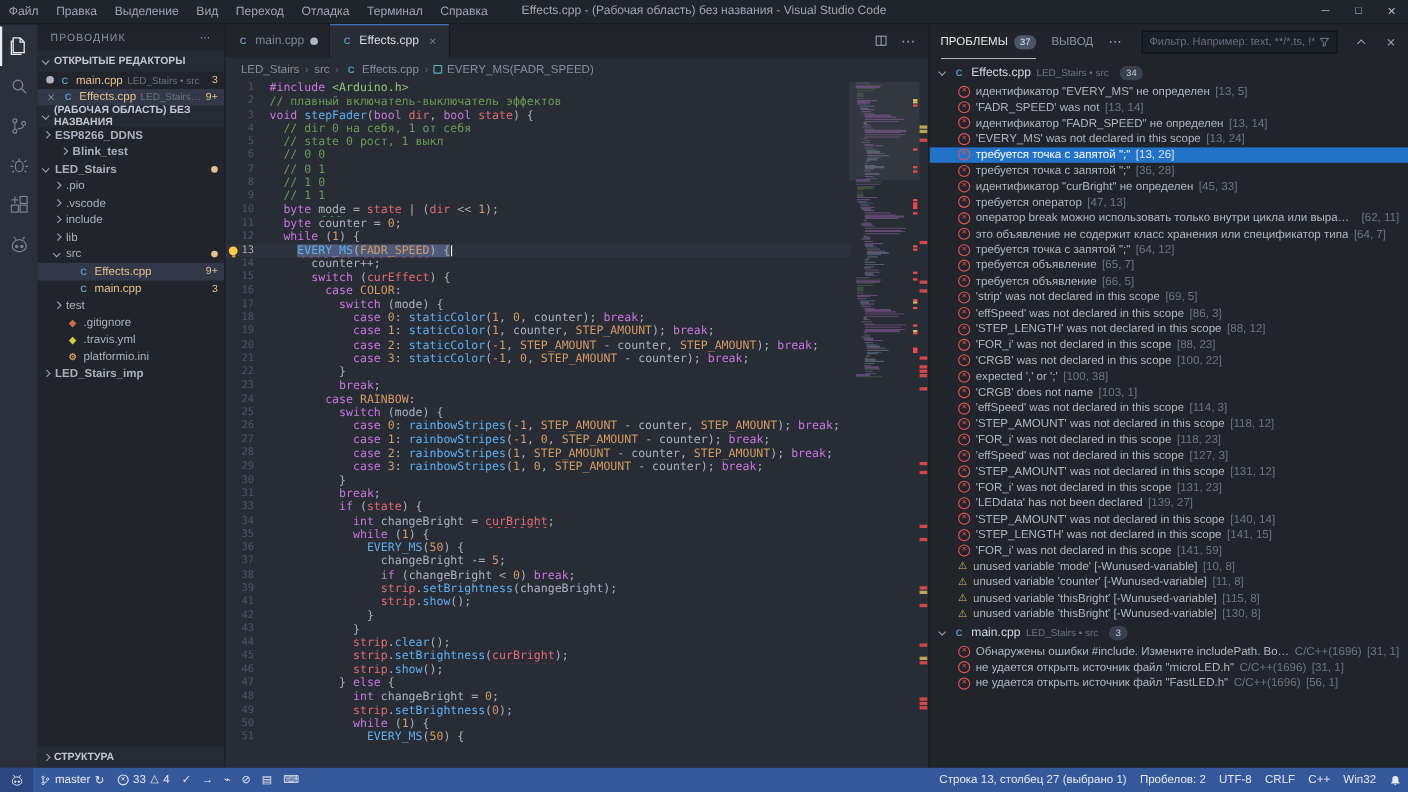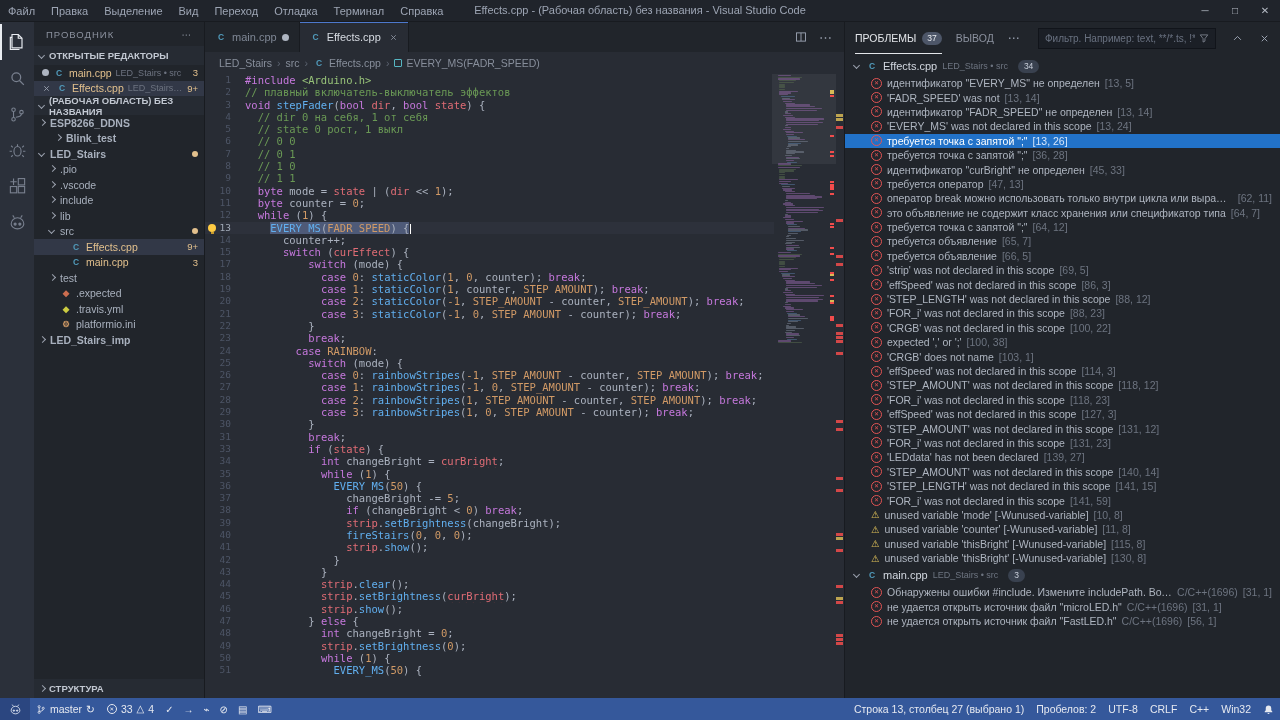--- a/index.html
+++ b/index.html
@@ -281,21 +281,21 @@
             <span class="lbl mod">main.cpp</span>
             <span class="cnt">3</span>
           </div>
           <div class="srow" style="padding-left: 14px;">
             <span class="chev"></span>
             <span class="lbl">test</span>
           </div>
           <div class="srow" style="padding-left: 14px;">
             <span class="chsp"></span>
             <span class="fic" style="color: rgb(204, 109, 79);">◆</span>
-            <span class="lbl">.expected</span>
+            <span class="lbl">.gitignore</span>
           </div>
           <div class="srow" style="padding-left: 14px;">
             <span class="chsp"></span>
             <span class="fic" style="color: rgb(203, 203, 65);">◆</span>
             <span class="lbl">.travis.yml</span>
           </div>
           <div class="srow" style="padding-left: 14px;">
             <span class="chsp"></span>
             <span class="fic" style="color: rgb(209, 154, 102);">⚙</span>
             <span class="lbl">platformio.ini</span>
@@ -368,20 +368,21 @@
             <div class="cl"><span class="ln">6</span><span class="lt" style="padding-left: 12.65px;"><span class="tk cm">// 0 0</span></span></div>
             <div class="cl"><span class="ln">7</span><span class="lt" style="padding-left: 12.65px;"><span class="tk cm">// 0 1</span></span></div>
             <div class="cl"><span class="ln">8</span><span class="lt" style="padding-left: 12.65px;"><span class="tk cm">// 1 0</span></span></div>
             <div class="cl"><span class="ln">9</span><span class="lt" style="padding-left: 12.65px;"><span class="tk cm">// 1 1</span></span></div>
             <div class="cl"><span class="ln">10</span><span class="lt" style="padding-left: 12.65px;"><span class="tk kw">byte </span><span class="tk p w">mode</span><span class="tk p"> = </span><span class="tk var">state</span><span class="tk p"> | (</span><span class="tk var">dir</span><span class="tk p"> &lt;&lt; </span><span class="tk num">1</span><span class="tk p">);</span></span></div>
             <div class="cl"><span class="ln">11</span><span class="lt" style="padding-left: 12.65px;"><span class="tk kw">byte </span><span class="tk p w">counter</span><span class="tk p"> = </span><span class="tk num">0</span><span class="tk p">;</span></span></div>
             <div class="cl"><span class="ln">12</span><span class="lt" style="padding-left: 12.65px;"><span class="tk kw">while</span><span class="tk p"> (</span><span class="tk num">1</span><span class="tk p">) {</span></span></div>
             <div class="cl cur"><span class="bulb"></span><span class="ln">13</span><span class="lt" style="padding-left: 25.3px;"><span class="selwrap"><span class="tk fn e">EVERY_MS</span><span class="tk p">(</span><span class="tk c e">FADR_SPEED</span><span class="tk p">) {</span></span><span class="caret"></span></span></div>
             <div class="cl"><span class="ln">14</span><span class="lt" style="padding-left: 37.95px;"><span class="tk p">counter++;</span></span></div>
             <div class="cl"><span class="ln">15</span><span class="lt" style="padding-left: 37.95px;"><span class="tk kw">switch</span><span class="tk p"> (</span><span class="tk var">curEffect</span><span class="tk p">) {</span></span></div>
+            <div class="cl"><span class="ln">16</span><span class="lt" style="padding-left: 50.6px;"><span class="tk kw">case </span><span class="tk c">COLOR</span><span class="tk p">:</span></span></div>
             <div class="cl"><span class="ln">17</span><span class="lt" style="padding-left: 63.25px;"><span class="tk kw">switch</span><span class="tk p"> (mode) {</span></span></div>
             <div class="cl"><span class="ln">18</span><span class="lt" style="padding-left: 75.9px;"><span class="tk kw">case </span><span class="tk num">0</span><span class="tk p">: </span><span class="tk fn">staticColor</span><span class="tk p">(</span><span class="tk num">1</span><span class="tk p">, </span><span class="tk num">0</span><span class="tk p">, counter); </span><span class="tk kw">break</span><span class="tk p">;</span></span></div>
             <div class="cl"><span class="ln">19</span><span class="lt" style="padding-left: 75.9px;"><span class="tk kw">case </span><span class="tk num">1</span><span class="tk p">: </span><span class="tk fn">staticColor</span><span class="tk p">(</span><span class="tk num">1</span><span class="tk p">, counter, </span><span class="tk c">STEP_AMOUNT</span><span class="tk p">); </span><span class="tk kw">break</span><span class="tk p">;</span></span></div>
             <div class="cl"><span class="ln">20</span><span class="lt" style="padding-left: 75.9px;"><span class="tk kw">case </span><span class="tk num">2</span><span class="tk p">: </span><span class="tk fn">staticColor</span><span class="tk p">(</span><span class="tk num">-1</span><span class="tk p">, </span><span class="tk c">STEP_AMOUNT</span><span class="tk p"> - counter, </span><span class="tk c">STEP_AMOUNT</span><span class="tk p">); </span><span class="tk kw">break</span><span class="tk p">;</span></span></div>
             <div class="cl"><span class="ln">21</span><span class="lt" style="padding-left: 75.9px;"><span class="tk kw">case </span><span class="tk num">3</span><span class="tk p">: </span><span class="tk fn">staticColor</span><span class="tk p">(</span><span class="tk num">-1</span><span class="tk p">, </span><span class="tk num">0</span><span class="tk p">, </span><span class="tk c">STEP_AMOUNT</span><span class="tk p"> - counter); </span><span class="tk kw">break</span><span class="tk p">;</span></span></div>
             <div class="cl"><span class="ln">22</span><span class="lt" style="padding-left: 63.25px;"><span class="tk p">}</span></span></div>
             <div class="cl"><span class="ln">23</span><span class="lt" style="padding-left: 63.25px;"><span class="tk kw">break</span><span class="tk p">;</span></span></div>
             <div class="cl"><span class="ln">24</span><span class="lt" style="padding-left: 50.6px;"><span class="tk kw">case </span><span class="tk c">RAINBOW</span><span class="tk p">:</span></span></div>
             <div class="cl"><span class="ln">25</span><span class="lt" style="padding-left: 63.25px;"><span class="tk kw">switch</span><span class="tk p"> (mode) {</span></span></div>
             <div class="cl"><span class="ln">26</span><span class="lt" style="padding-left: 75.9px;"><span class="tk kw">case </span><span class="tk num">0</span><span class="tk p">: </span><span class="tk fn">rainbowStripes</span><span class="tk p">(</span><span class="tk num">-1</span><span class="tk p">, </span><span class="tk c">STEP_AMOUNT</span><span class="tk p"> - counter, </span><span class="tk c">STEP_AMOUNT</span><span class="tk p">); </span><span class="tk kw">break</span><span class="tk p">;</span></span></div>
@@ -390,21 +391,20 @@
             <div class="cl"><span class="ln">29</span><span class="lt" style="padding-left: 75.9px;"><span class="tk kw">case </span><span class="tk num">3</span><span class="tk p">: </span><span class="tk fn">rainbowStripes</span><span class="tk p">(</span><span class="tk num">1</span><span class="tk p">, </span><span class="tk num">0</span><span class="tk p">, </span><span class="tk c">STEP_AMOUNT</span><span class="tk p"> - counter); </span><span class="tk kw">break</span><span class="tk p">;</span></span></div>
             <div class="cl"><span class="ln">30</span><span class="lt" style="padding-left: 63.25px;"><span class="tk p">}</span></span></div>
             <div class="cl"><span class="ln">31</span><span class="lt" style="padding-left: 63.25px;"><span class="tk kw">break</span><span class="tk p">;</span></span></div>
             <div class="cl"><span class="ln">33</span><span class="lt" style="padding-left: 63.25px;"><span class="tk kw">if</span><span class="tk p"> (</span><span class="tk var">state</span><span class="tk p">) {</span></span></div>
             <div class="cl"><span class="ln">34</span><span class="lt" style="padding-left: 75.9px;"><span class="tk kw">int </span><span class="tk p">changeBright = </span><span class="tk var e">curBright</span><span class="tk p">;</span></span></div>
             <div class="cl"><span class="ln">35</span><span class="lt" style="padding-left: 75.9px;"><span class="tk kw">while</span><span class="tk p"> (</span><span class="tk num">1</span><span class="tk p">) {</span></span></div>
             <div class="cl"><span class="ln">36</span><span class="lt" style="padding-left: 88.55px;"><span class="tk fn">EVERY_MS</span><span class="tk p">(</span><span class="tk num">50</span><span class="tk p">) {</span></span></div>
             <div class="cl"><span class="ln">37</span><span class="lt" style="padding-left: 101.2px;"><span class="tk p">changeBright -= </span><span class="tk num">5</span><span class="tk p">;</span></span></div>
             <div class="cl"><span class="ln">38</span><span class="lt" style="padding-left: 101.2px;"><span class="tk kw">if</span><span class="tk p"> (changeBright &lt; </span><span class="tk num">0</span><span class="tk p">) </span><span class="tk kw">break</span><span class="tk p">;</span></span></div>
             <div class="cl"><span class="ln">39</span><span class="lt" style="padding-left: 101.2px;"><span class="tk var">strip</span><span class="tk p">.</span><span class="tk fn">setBrightness</span><span class="tk p">(changeBright);</span></span></div>
-            <div class="cl"><span class="ln">40</span><span class="lt" style="padding-left: 101.2px;"><span class="tk fn">fireStairs</span><span class="tk p">(</span><span class="tk num">0</span><span class="tk p">, </span><span class="tk num">0</span><span class="tk p">, </span><span class="tk num">0</span><span class="tk p">);</span></span></div>
             <div class="cl"><span class="ln">41</span><span class="lt" style="padding-left: 101.2px;"><span class="tk var">strip</span><span class="tk p">.</span><span class="tk fn">show</span><span class="tk p">();</span></span></div>
             <div class="cl"><span class="ln">42</span><span class="lt" style="padding-left: 88.55px;"><span class="tk p">}</span></span></div>
             <div class="cl"><span class="ln">43</span><span class="lt" style="padding-left: 75.9px;"><span class="tk p">}</span></span></div>
             <div class="cl"><span class="ln">44</span><span class="lt" style="padding-left: 75.9px;"><span class="tk var">strip</span><span class="tk p">.</span><span class="tk fn">clear</span><span class="tk p">();</span></span></div>
             <div class="cl"><span class="ln">45</span><span class="lt" style="padding-left: 75.9px;"><span class="tk var">strip</span><span class="tk p">.</span><span class="tk fn">setBrightness</span><span class="tk p">(</span><span class="tk var e">curBright</span><span class="tk p">);</span></span></div>
             <div class="cl"><span class="ln">46</span><span class="lt" style="padding-left: 75.9px;"><span class="tk var">strip</span><span class="tk p">.</span><span class="tk fn">show</span><span class="tk p">();</span></span></div>
             <div class="cl"><span class="ln">47</span><span class="lt" style="padding-left: 63.25px;"><span class="tk p">} </span><span class="tk kw e">else</span><span class="tk p"> {</span></span></div>
             <div class="cl"><span class="ln">48</span><span class="lt" style="padding-left: 75.9px;"><span class="tk kw">int </span><span class="tk p">changeBright = </span><span class="tk num">0</span><span class="tk p">;</span></span></div>
             <div class="cl"><span class="ln">49</span><span class="lt" style="padding-left: 75.9px;"><span class="tk var">strip</span><span class="tk p">.</span><span class="tk fn">setBrightness</span><span class="tk p">(</span><span class="tk num">0</span><span class="tk p">);</span></span></div>
             <div class="cl"><span class="ln">50</span><span class="lt" style="padding-left: 75.9px;"><span class="tk kw">while</span><span class="tk p"> (</span><span class="tk num">1</span><span class="tk p">) {</span></span></div>

